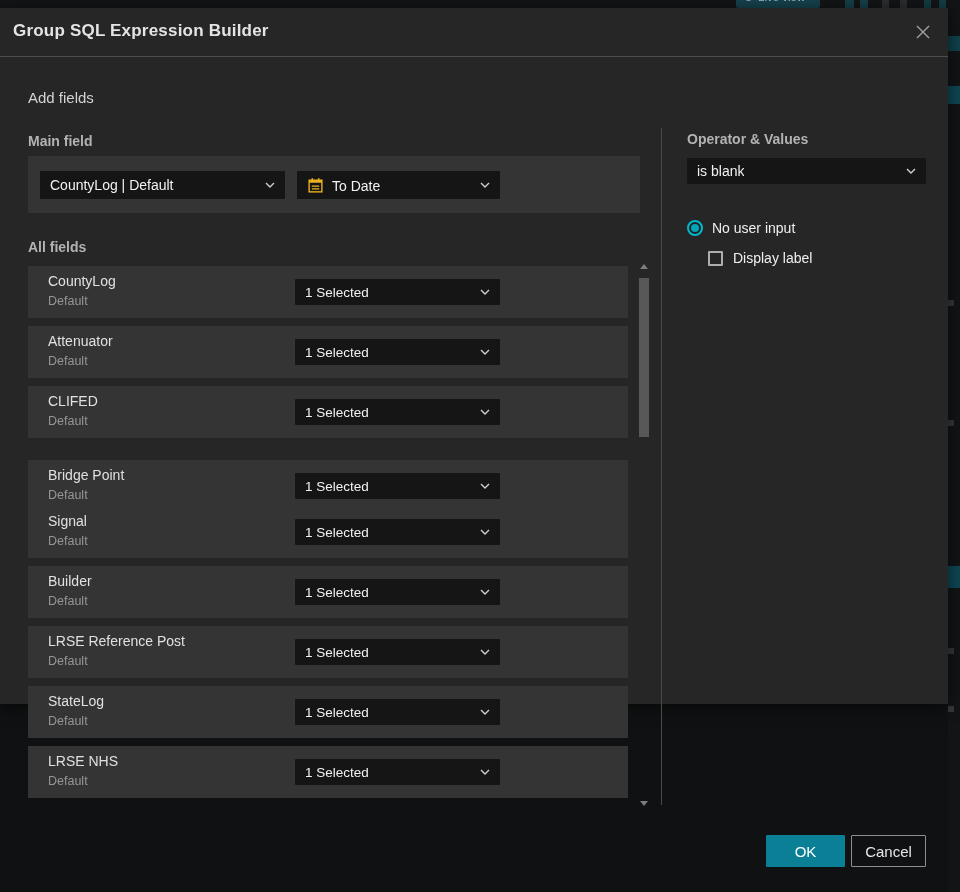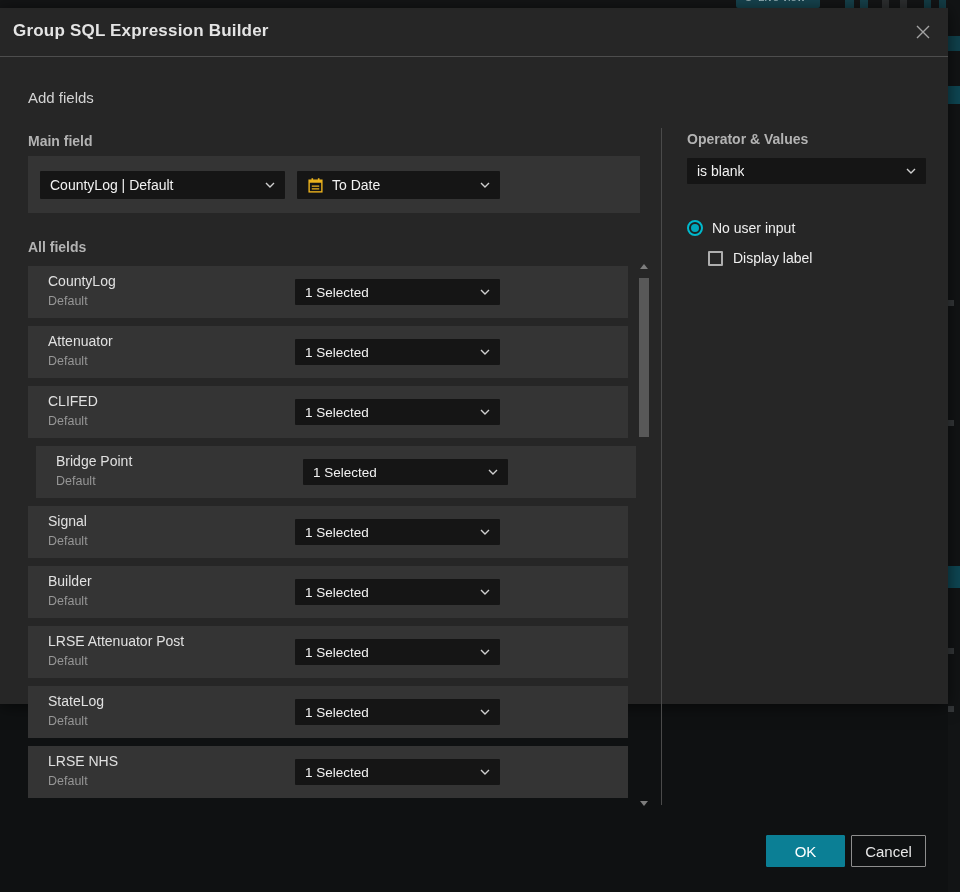--- a/index.html
+++ b/index.html
@@ -56,21 +56,21 @@
   .group-label {
     position: absolute; font-size: 14px; font-weight: bold; color: #b3b3b3;
   }
 
   
   .select {
     position: absolute; background: #151515; color: #f2f2f2;
     display: flex; align-items: center; justify-content: space-between;
     padding: 0 10px; font-size: 14px; cursor: pointer; border-radius: 1px;
   }
-  .select .lab { display: flex; align-items: center; gap: 8px; white-space: nowrap; overflow: hidden; }
+  .select .lab { display: flex; align-items: flex-end; gap: 8px; white-space: nowrap; overflow: hidden; }
   .chev { flex: 0 0 auto; margin-left: 8px; }
 
   
   .main-field-box {
     position: absolute; left: 28px; top: 148px; width: 612px; height: 57px;
     background: #343434;
   }
   .sel-field   { left: 12px;  top: 15px; width: 245px; height: 28px; gap: 34px; }
   .sel-attr    { left: 269px; top: 15px; width: 203px; height: 28px; }
 
@@ -269,21 +269,21 @@
     <div class="row-sub">Default</div>
     <div class="select sel-row">
       <span class="lab">
         <span>1 Selected</span>
       </span>
       <svg class="chev" width="10" height="6" viewBox="0 0 10 6">
         <path d="M1 1 L5 5 L9 1" fill="none" stroke="#cfcfcf" stroke-width="1.4"></path>
       </svg>
     </div>
   </div>
-    <div class="field-row" style="top: 438px; margin-left: 8px;">
+    <div class="field-row" style="top: 452px;">
     <div class="row-name">Bridge Point</div>
     <div class="row-sub">Default</div>
     <div class="select sel-row">
       <span class="lab">
         <span>1 Selected</span>
       </span>
       <svg class="chev" width="10" height="6" viewBox="0 0 10 6">
         <path d="M1 1 L5 5 L9 1" fill="none" stroke="#cfcfcf" stroke-width="1.4"></path>
       </svg>
     </div>
@@ -306,21 +306,21 @@
     <div class="select sel-row">
       <span class="lab">
         <span>1 Selected</span>
       </span>
       <svg class="chev" width="10" height="6" viewBox="0 0 10 6">
         <path d="M1 1 L5 5 L9 1" fill="none" stroke="#cfcfcf" stroke-width="1.4"></path>
       </svg>
     </div>
   </div>
     <div class="field-row" style="top: 618px;">
-    <div class="row-name">LRSE Attenuator Post</div>
+    <div class="row-name">LRSE Reference Post</div>
     <div class="row-sub">Default</div>
     <div class="select sel-row">
       <span class="lab">
         <span>1 Selected</span>
       </span>
       <svg class="chev" width="10" height="6" viewBox="0 0 10 6">
         <path d="M1 1 L5 5 L9 1" fill="none" stroke="#cfcfcf" stroke-width="1.4"></path>
       </svg>
     </div>
   </div>

